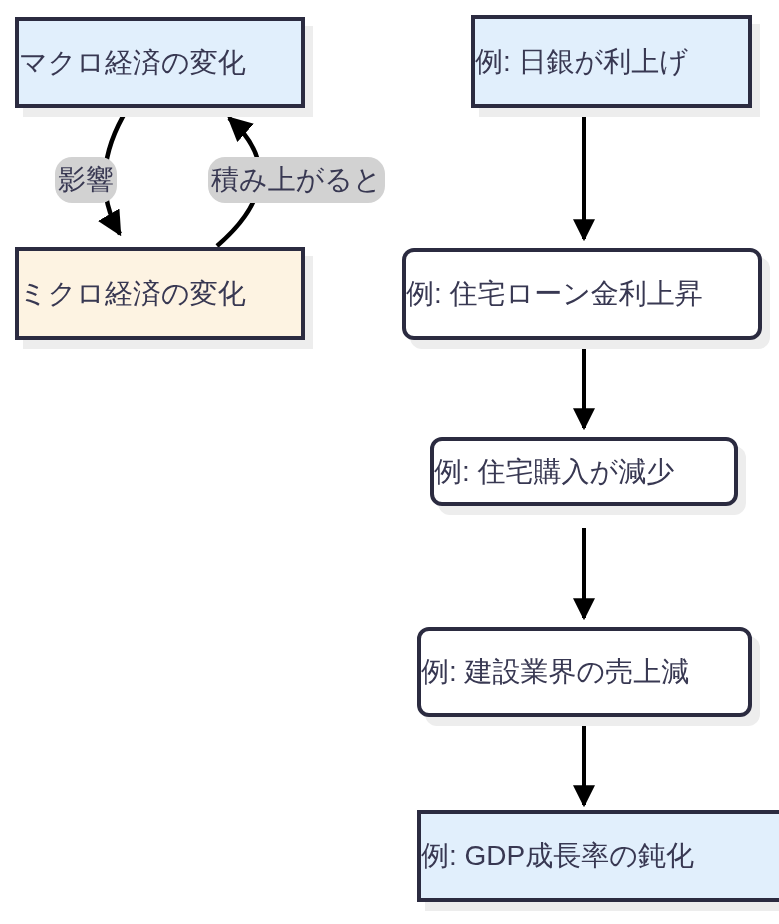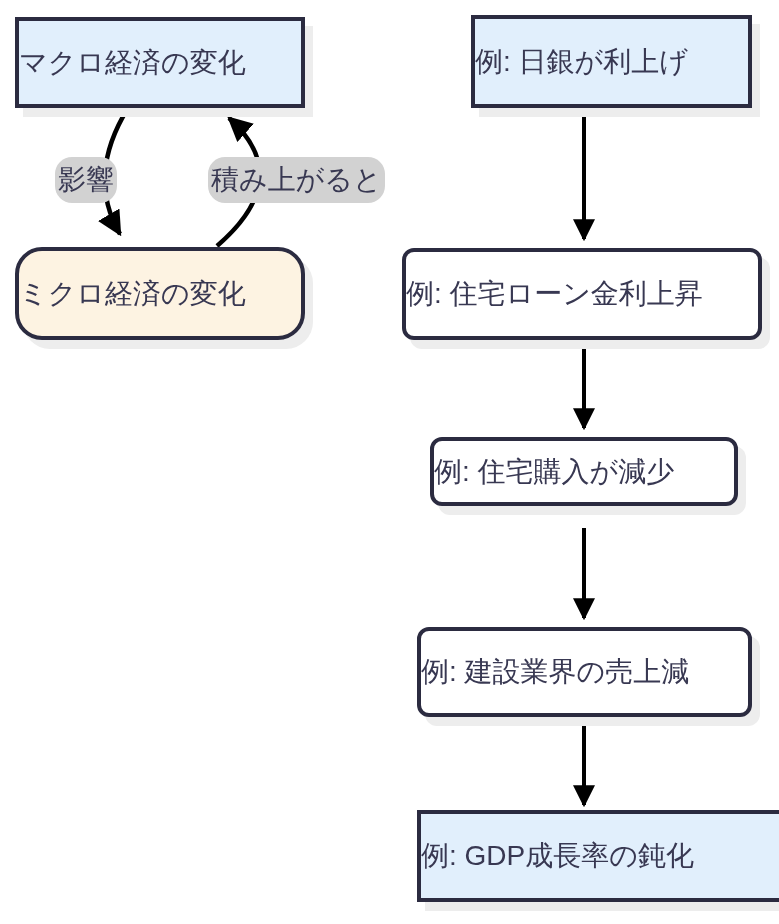--- a/index.html
+++ b/index.html
@@ -29,21 +29,21 @@
     display: flex;
     align-items: center;
     font-size: 28px;
     color: var(--text, #383852);
     background: #ffffff;
     box-shadow: 8px 9px 0 0 var(--shadow, #ededed);
     white-space: nowrap;
     z-index: 2;
   }
   .node.blue  { background: var(--blue-fill, #e1effc); }
-  .node.cream { background: var(--cream-fill, #fdf3e2); border-radius: 27px; }
+  .node.cream { background: var(--cream-fill, #fdf3e2); }
   .node.white { background: var(--white-fill, #ffffff); border-radius: 12px; }
   .edge-label {
     position: absolute;
     background: var(--label-bg, #d2d2d2);
     color: var(--text, #383852);
     font-size: 28px;
     line-height: 46px;
     height: 46px;
     padding: 0 3px;
     white-space: nowrap;

